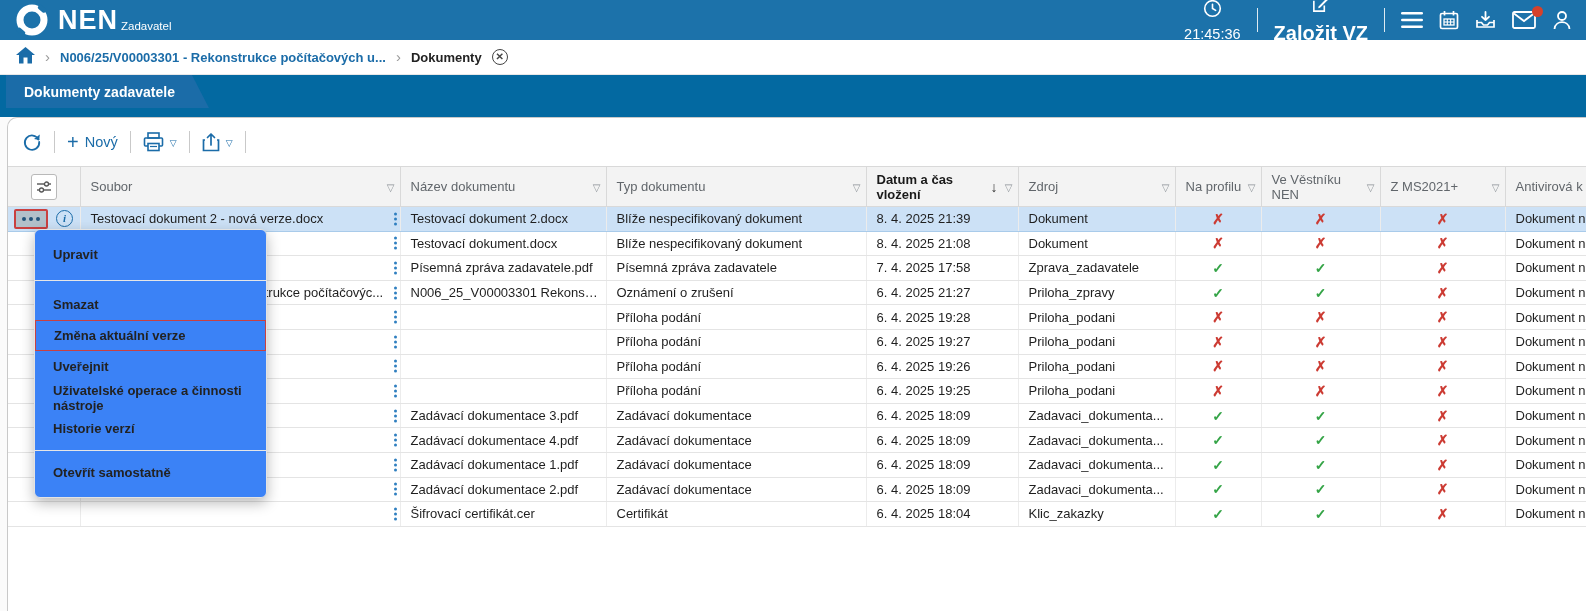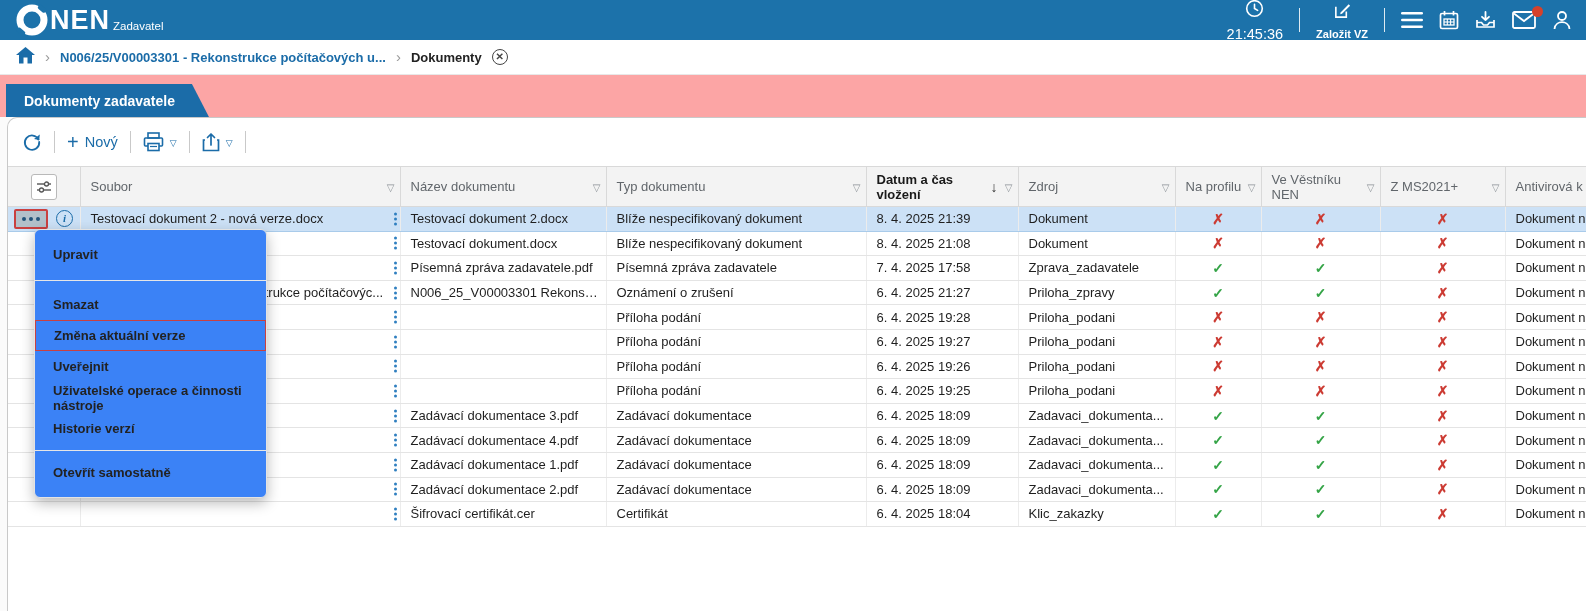--- a/index.html
+++ b/index.html
@@ -2,47 +2,47 @@
 <html style="--topbar: #1c72aa; --accent: #1b6ca8; --selected: #cce1f6; --red: #cc3b33; --green: #35a447;"><head>
 <meta charset="utf-8">
 <style>
   * { margin:0; padding:0; box-sizing:border-box; }
   html,body { width:1586px; height:611px; overflow:hidden; background:#fbfbfb;
     font-family:"Liberation Sans", sans-serif; }
 
   
   .topbar { position:relative; height:40px; background:var(--topbar,#1c72aa); color:#fff;
     display:flex; align-items:center; padding:0 14px; }
-  .brand { display:flex; align-items:center; }
+  .brand { display:flex; align-items:center; gap:8px; }
   .brand svg { display:block; }
   .brand-text { display:flex; align-items:flex-end; gap:3px; }
   .brand-nen { font-size:27px; font-weight:bold; letter-spacing:1px; line-height:26px; }
   .brand-sub { font-size:11.5px; margin-bottom:1px; }
   .topbar-title { position:absolute; left:0; right:0; text-align:center; font-size:17px;
     font-weight:bold; letter-spacing:1.5px; pointer-events:none; }
   .topbar-right { margin-left:auto; display:flex; align-items:center; gap:16px; z-index:2; }
   .tb-group { display:flex; align-items:center; gap:8px;flex-direction:column; }
   .tb-sep { width:1px; height:24px; background:rgba(255,255,255,.85); }
   .tb-time { font-size:14.5px; }
-  .tb-action { font-size:11px; font-weight:bold; }
+  .tb-action { font-size:20px; font-weight:bold; }
   .mail-wrap { position:relative; }
   .mail-dot { position:absolute; top:-5px; right:-7px; width:11px; height:11px;
     border-radius:50%; background:#d6412b; }
 
   
   .breadcrumb { height:35px; background:#fff; display:flex; align-items:center; gap:10px;
     padding:0 16px; font-size:13px; border-bottom:1px solid #e8e8e8; }
   .crumb-sep { color:#9a9a9a; font-size:15px; margin-top:-2px; }
   .crumb-link { color:var(--accent,#1b6ca8); font-weight:bold; }
   .crumb-current { color:#222; font-weight:bold; }
   .crumb-close { width:16px; height:16px; border:1.4px solid #444; border-radius:50%;
     color:#444; font-size:10px; line-height:13px; text-align:center; font-weight:bold; }
 
   
-  .tabbar { height:42px; background:#fca5a5; display:flex; align-items:flex-end; padding-left:6px; }
+  .tabbar { height:42px; background:#0369a1; display:flex; padding-left:6px; }
   .tab { height:33px; display:flex; align-items:center; font-size:14px; font-weight:bold;
     padding:0 34px 0 18px; clip-path:polygon(0 0, calc(100% - 17px) 0, 100% 100%, 0 100%); }
   .tab.active { background:var(--accent,#1b6ca8); color:#fff; }
   .tab.inactive { background:#fff; color:#1a1a1a; }
 
   
   .panel { margin-left:7px; background:#fff; border:1px solid #c9c9c9; border-bottom:none;
     border-radius:10px 0 0 0; width:1700px; min-height:494px; }
 
   

